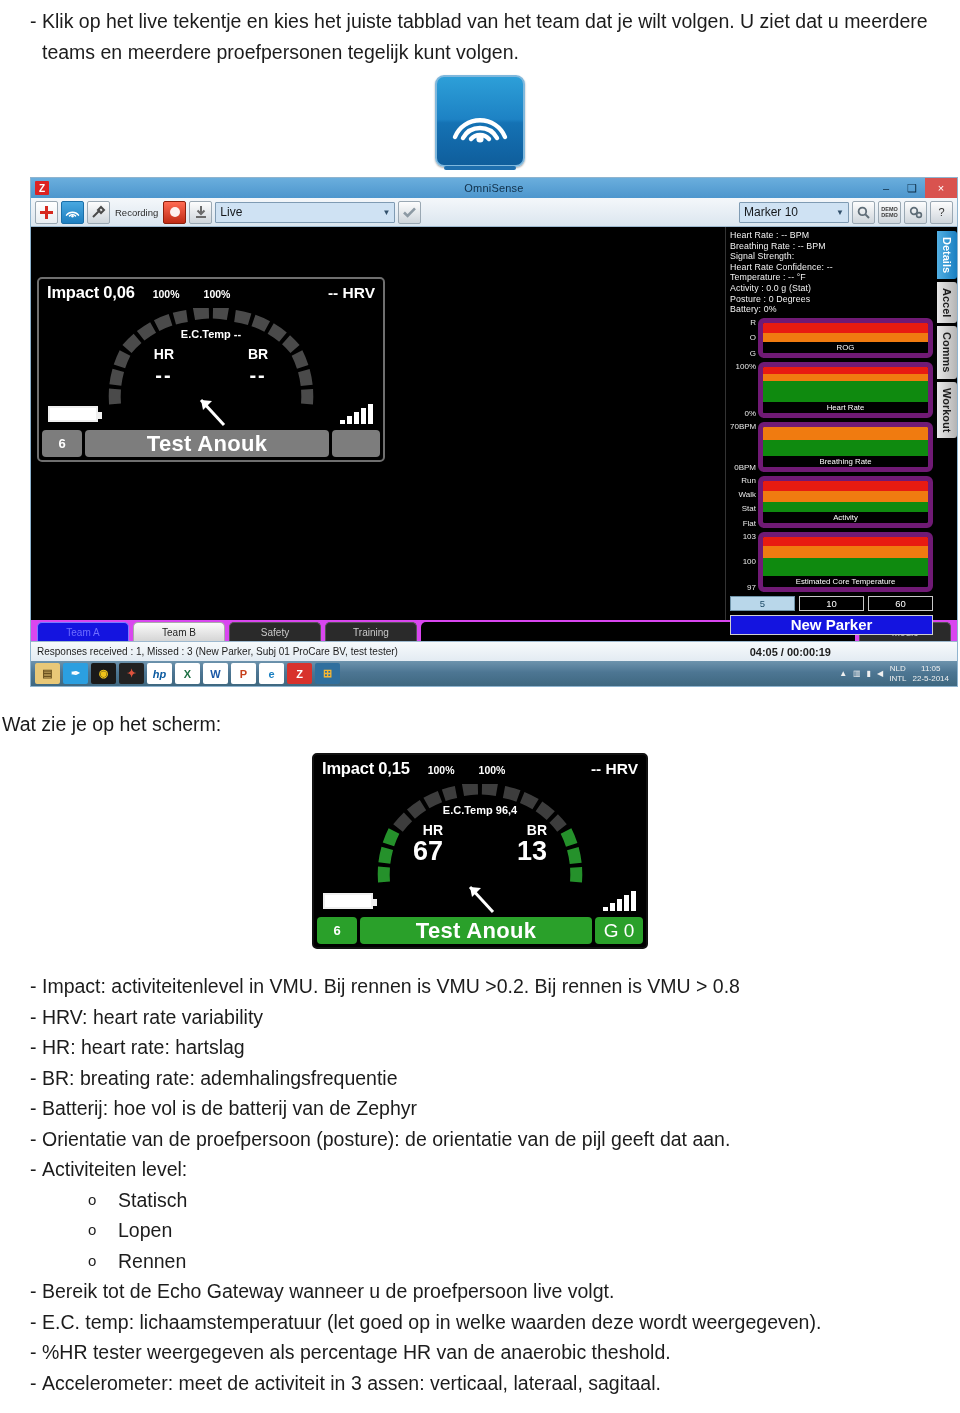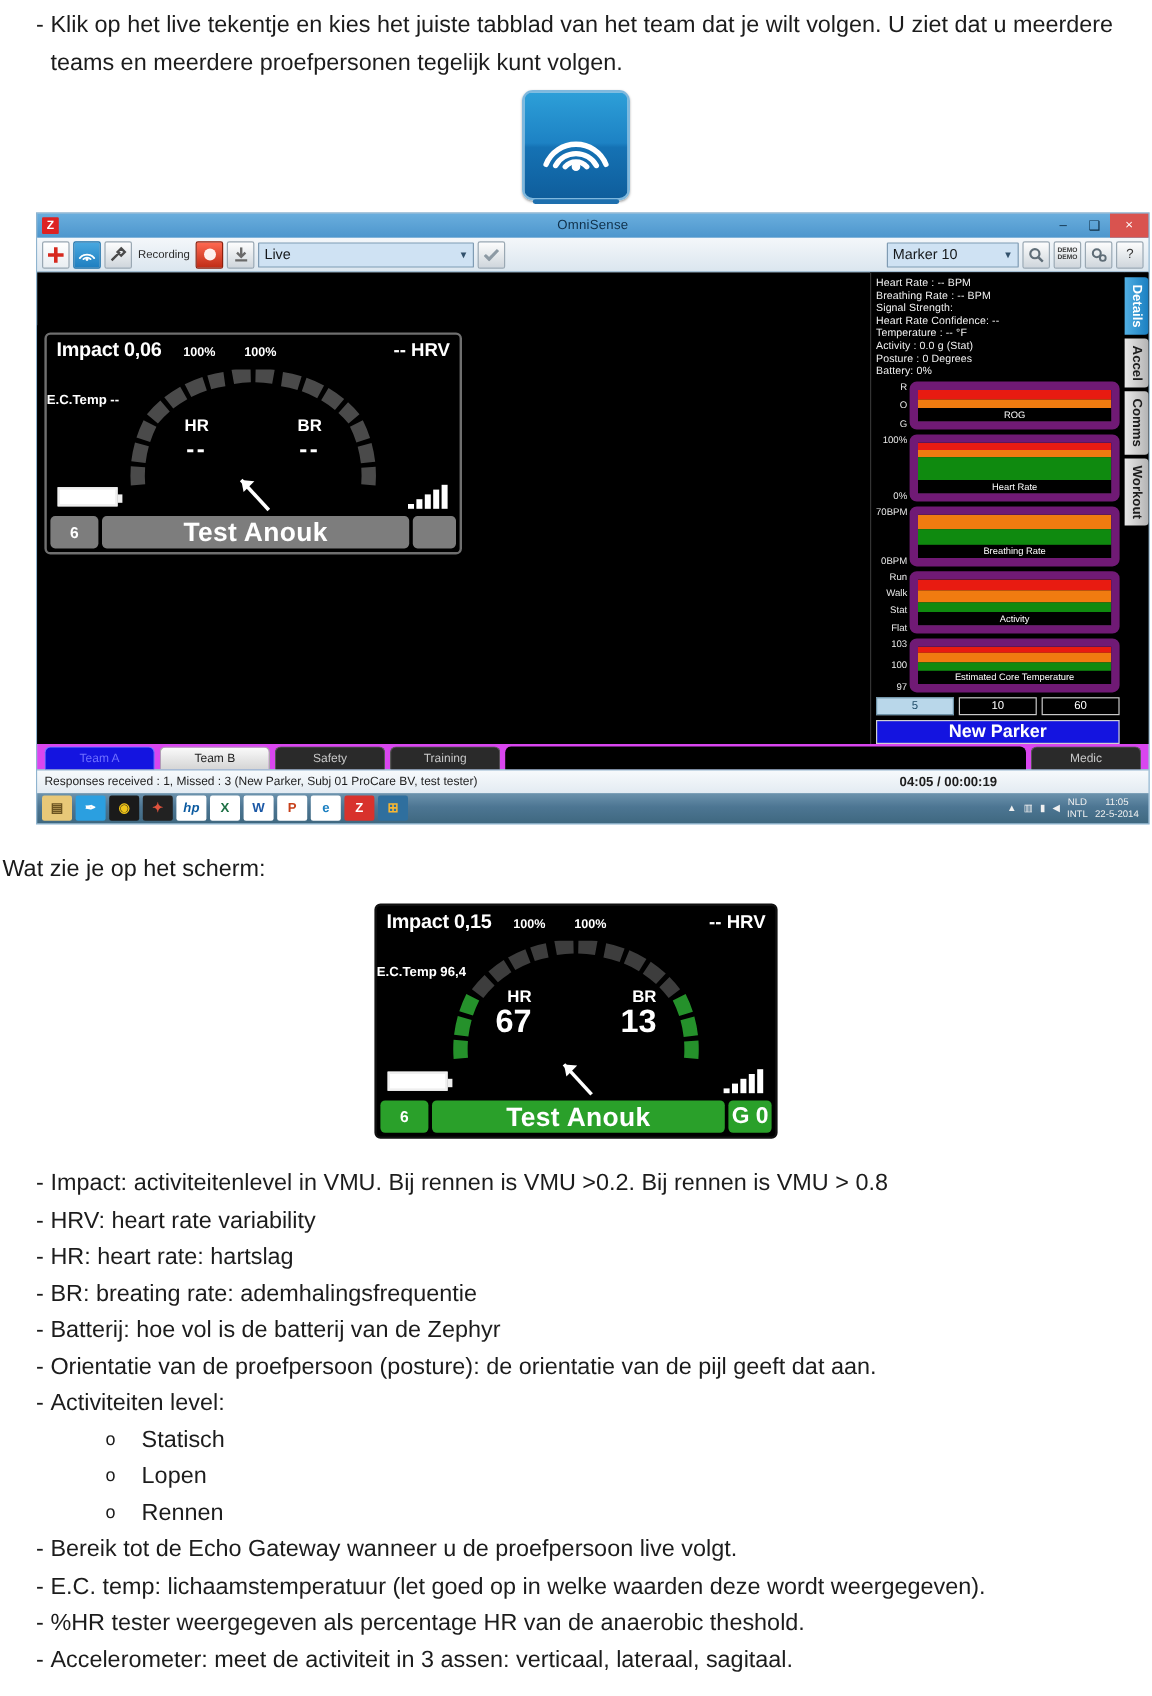--- a/index.html
+++ b/index.html
@@ -117,35 +117,35 @@
     display: flex; align-items: baseline; padding: 4px 8px 0 8px;
     color: #fff;
   }
   .tile .impact { font-size: 16.5px; font-weight: bold; letter-spacing: -.2px; }
   .tile .pct { font-size: 10.5px; font-weight: bold; }
   .tile .pct.p1 { margin-left: 18px; }
   .tile .pct.p2 { margin-left: 24px; }
   .tile .hrv { margin-left: auto; font-size: 15.5px; font-weight: bold; }
 
   .gauge-area { position: relative; height: 105px; }
-  .ec { position: absolute; left: 0; right: 0; top: 26px; font-size: 11px; font-weight: bold; color: #fff; }
+  .ec { position: absolute; left: 0; right: 0; top: 26px; text-align: center; font-size: 11px; font-weight: bold; color: #fff; }
   .hrbr { position: absolute; left: 0; right: 0; top: 44px; display: flex; justify-content: center; gap: 74px; }
   .hrbr .lbl { font-size: 14px; font-weight: bold; color: #fff; text-align: right; }
   .hrbr .val { font-size: 27px; font-weight: bold; color: #fff; line-height: 26px; text-align: center; }
   .hrbr .val.dash { font-size: 20px; letter-spacing: 2px; }
   .arc { position: absolute; left: 50%; top: 6px; transform: translateX(-50%); }
 
   .tile .botstrip {
     position: absolute; left: 0; right: 0; bottom: 0; height: 30px;
     display: flex; gap: 3px; padding: 0 3px 3px 3px;
   }
   .tile .seg { border-radius: 4px; display: flex; align-items: center; justify-content: center; }
   .tile .seg.num { width: 40px; font-size: 13px; font-weight: bold; }
   .tile .seg.name { flex: 1; font-size: 22px; font-weight: bold; letter-spacing: .3px; }
-  .tile .seg.gw { width: 36px; font-size: 19px; font-weight: bold; text-align: center; }
+  .tile .seg.gw { width: 48px; font-size: 19px; font-weight: normal; text-align: center; }
   .tile.grey .seg { background: #7d7d7d; color: #fff; }
   .tile.green .seg { background: #2aa02a; color: #fff; }
 
   .battery {
     position: absolute; left: 9px; bottom: 38px;
     width: 50px; height: 16px; border: 2px solid #efefef; background: #fff;
   }
   .battery:after {
     content: ""; position: absolute; right: -6px; top: 4px; width: 4px; height: 7px; background: #efefef;
   }
@@ -160,21 +160,21 @@
   }
   .stat-list { color: #f2f2f2; font-size: 8.8px; line-height: 10.6px; letter-spacing: .1px; }
   .strips { margin-top: 3px; }
   .strip-row { display: flex; align-items: stretch; margin-bottom: 4px; }
   .strip-ylabels {
     width: 28px; color: #e9e9e9; font-size: 8px;
     display: flex; flex-direction: column; justify-content: space-between;
     text-align: right; padding-right: 2px; line-height: 9px;
   }
   .strip {
-    flex: 1; border: 7px solid #701a75; border-radius: 6px; overflow: hidden;
+    flex: 1; border: 5px solid #701a75; border-radius: 6px; overflow: hidden;
     position: relative; background: #111;
   }
   .strip .bands { display: flex; flex-direction: column; height: 100%; }
   .strip .bands div { flex: 1; }
   .strip .cap {
     position: absolute; left: 0; right: 0; bottom: 0; height: 11px;
     background: #000; color: #fff; font-size: 7.8px;
     display: flex; align-items: center; justify-content: center;
   }
   .timebtns { display: flex; gap: 4px; margin-top: 2px; }
@@ -457,21 +457,21 @@
             <div class="bands">
               <div style="background:#e81b11"></div>
                 <div style="background:#f07b10"></div>
                 <div style="background:#0f8a0f"></div>
                 <div style="background:#b8b8b8"></div>
             </div>
             <div class="cap">Activity</div>
           </div>
         </div>
 
-        <div class="strip-row" style="height:45px">
+        <div class="strip-row" style="height:60px">
           <div class="strip-ylabels">
             <span>103</span>
             <span>100</span>
             <span>97</span>
           </div>
           <div class="strip">
             <div class="bands">
               <div style="background:#e81b11;flex:0 0 18%"></div>
                 <div style="background:#f07b10;flex:0 0 24%"></div>
                 <div style="background:#0f8a0f"></div>

